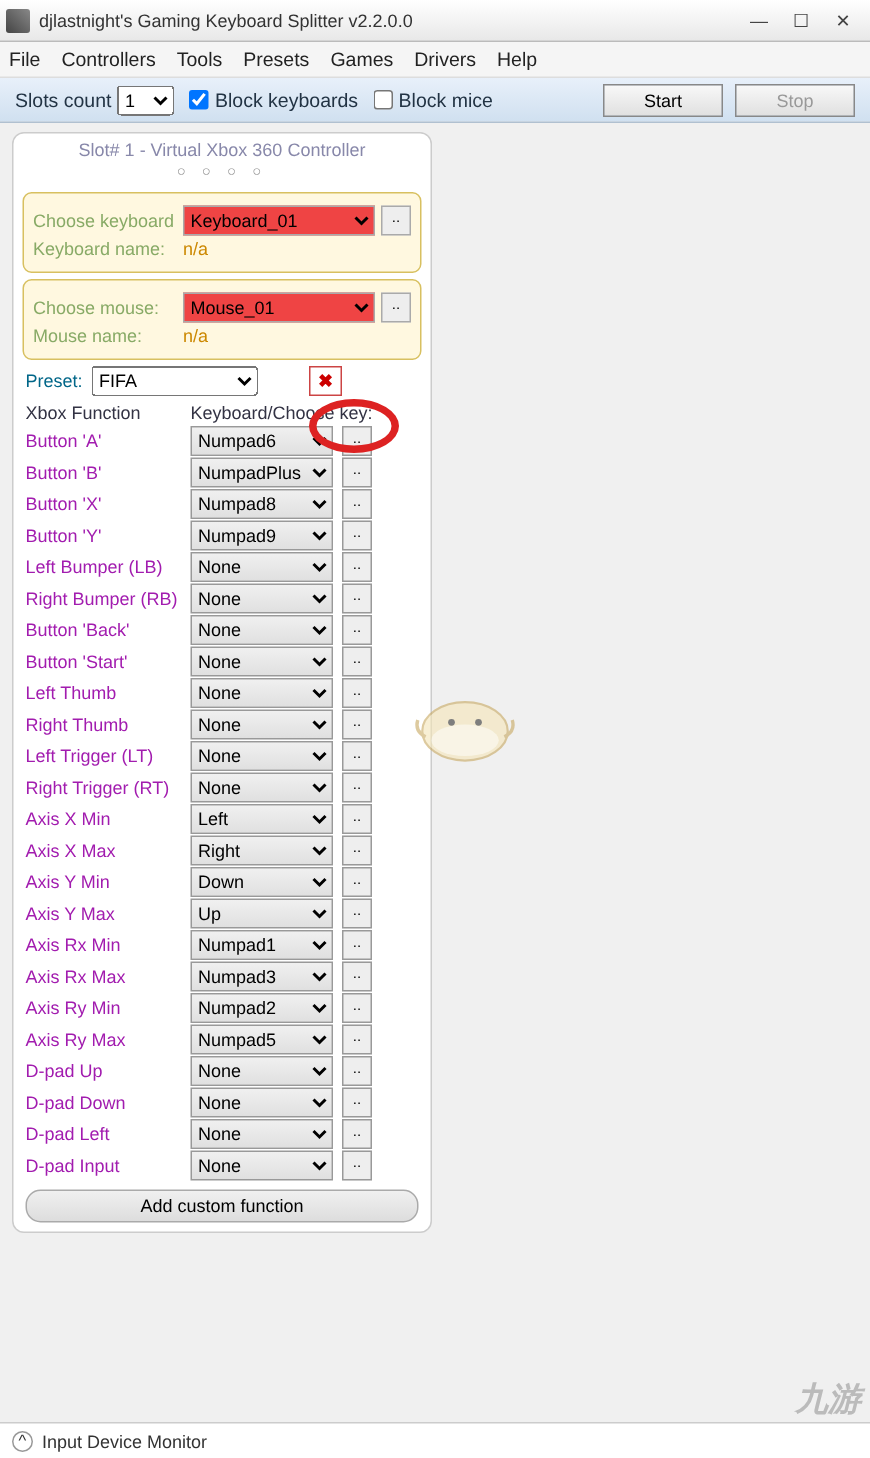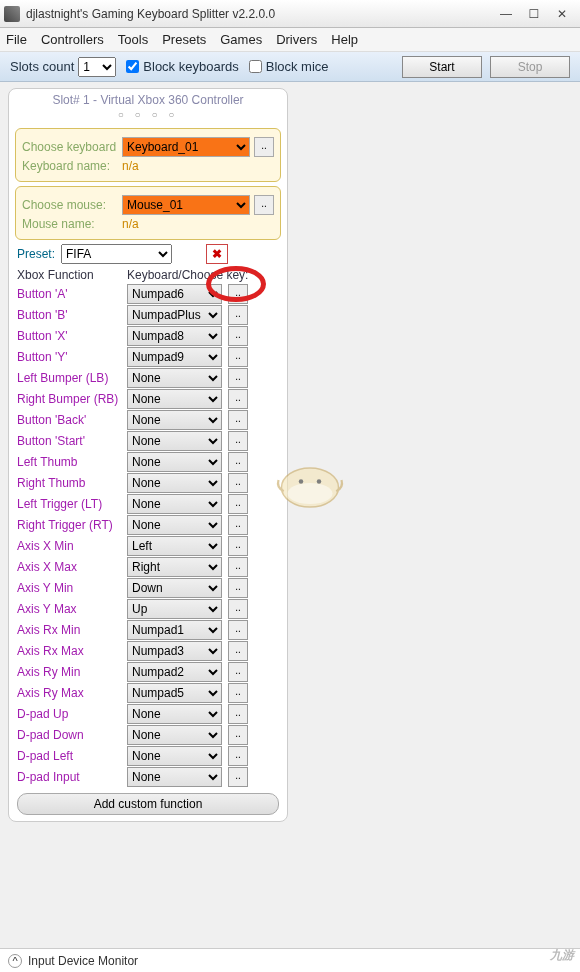--- a/index.html
+++ b/index.html
@@ -17,38 +17,38 @@
 .toolbar .btn { width: 80px; height: 22px; margin-left: 8px; background: linear-gradient(#f8f8f8,#e0e0e0); border: 1px solid #888; font-size: 12px; }
 .toolbar .btn.disabled { color: #999; }
 .toolbar .spacer { flex: 1; }
 .slot { margin: 6px 8px 0 8px; border: 1px solid #ccc; border-radius: 8px; background: #fff; width: 280px; }
 .slot-header { text-align: center; font-size: 12px; color: #88a; padding: 4px 0 2px 0; }
 .dots { text-align: center; font-size: 10px; color: #999; letter-spacing: 4px; padding-bottom: 4px; }
 .panel { margin: 4px 6px; border: 1px solid #d8c060; border-radius: 6px; background: #fff8e0; padding: 6px; font-size: 12px; }
 .row { display: flex; align-items: center; margin: 2px 0; }
 .row .plabel { width: 100px; color: #8a6; }
 .row .orange { color: #c80; }
-.row select { flex: 1; height: 20px; font-size: 12px; background: #f97316; border: 1px solid #aaa; }
+.row select { flex: 1; height: 20px; font-size: 12px; background: #ef4444; border: 1px solid #aaa; }
 .row .dotbtn { width: 20px; height: 20px; margin-left: 4px; border: 1px solid #aaa; background: #eee; font-size: 10px; text-align: center; line-height: 16px; }
 .preset { display: flex; align-items: center; margin: 4px 8px; font-size: 12px; }
 .preset .lbl { color: #068; margin-right: 6px; }
 .preset select { width: 111px; height: 20px; font-size: 12px; }
 .preset .xbtn { width: 22px; height: 20px; margin-left: 34px; border: 1px solid #c44; background: #fff; color: #c00; font-weight: bold; font-size: 12px; }
 .cols { display: flex; font-size: 12px; color: #334; margin: 4px 8px 2px 8px; }
 .cols .c1 { width: 110px; }
 .maprow { display: flex; align-items: center; margin: 1px 8px; font-size: 12px; }
 .maprow .fn { width: 110px; color: #a21caf; }
 .maprow select { width: 95px; height: 20px; font-size: 12px; background: linear-gradient(#f0f0f0,#e0e0e0); border: 1px solid #999; }
 .maprow .dotbtn { width: 20px; height: 20px; margin-left: 6px; border: 1px solid #999; background: #eee; font-size: 10px; text-align: center; line-height: 16px; }
 .addbtn { margin: 6px 8px; width: 262px; height: 22px; background: linear-gradient(#f0f0f0,#ddd); border: 1px solid #aaa; border-radius: 10px; font-size: 12px; text-align: center; line-height: 20px; }
 .statusbar { position: absolute; bottom: 0; left: 0; right: 0; height: 24px; background: #fff; border-top: 1px solid #ccc; display: flex; align-items: center; font-size: 12px; color: #333; padding: 0 8px; }
 .statusbar .caret { margin-right: 6px; font-size: 11px; border: 1px solid #999; border-radius: 50%; width: 14px; height: 14px; text-align: center; line-height: 12px; }
 .circle { position: absolute; border: 5px solid #d22; border-radius: 50%; pointer-events: none; }
 .mascot { position: absolute; left: 270px; top: 450px; width: 80px; height: 60px; opacity: 0.6; }
-.watermark { position: absolute; right: 6px; bottom: 8px; font-size: 12px; color: #bbb; font-weight: bold; font-style: italic; }
+.watermark { position: absolute; right: 6px; bottom: 24px; font-size: 22px; color: #bbb; font-weight: bold; font-style: italic; }
 </style>
 </head>
 <body>
 
 <div class="titlebar">
   <div class="icon"></div>
   <div class="title">djlastnight's Gaming Keyboard Splitter v2.2.0.0</div>
   <div class="wbtn">—</div>
   <div class="wbtn">☐</div>
   <div class="wbtn">✕</div>

